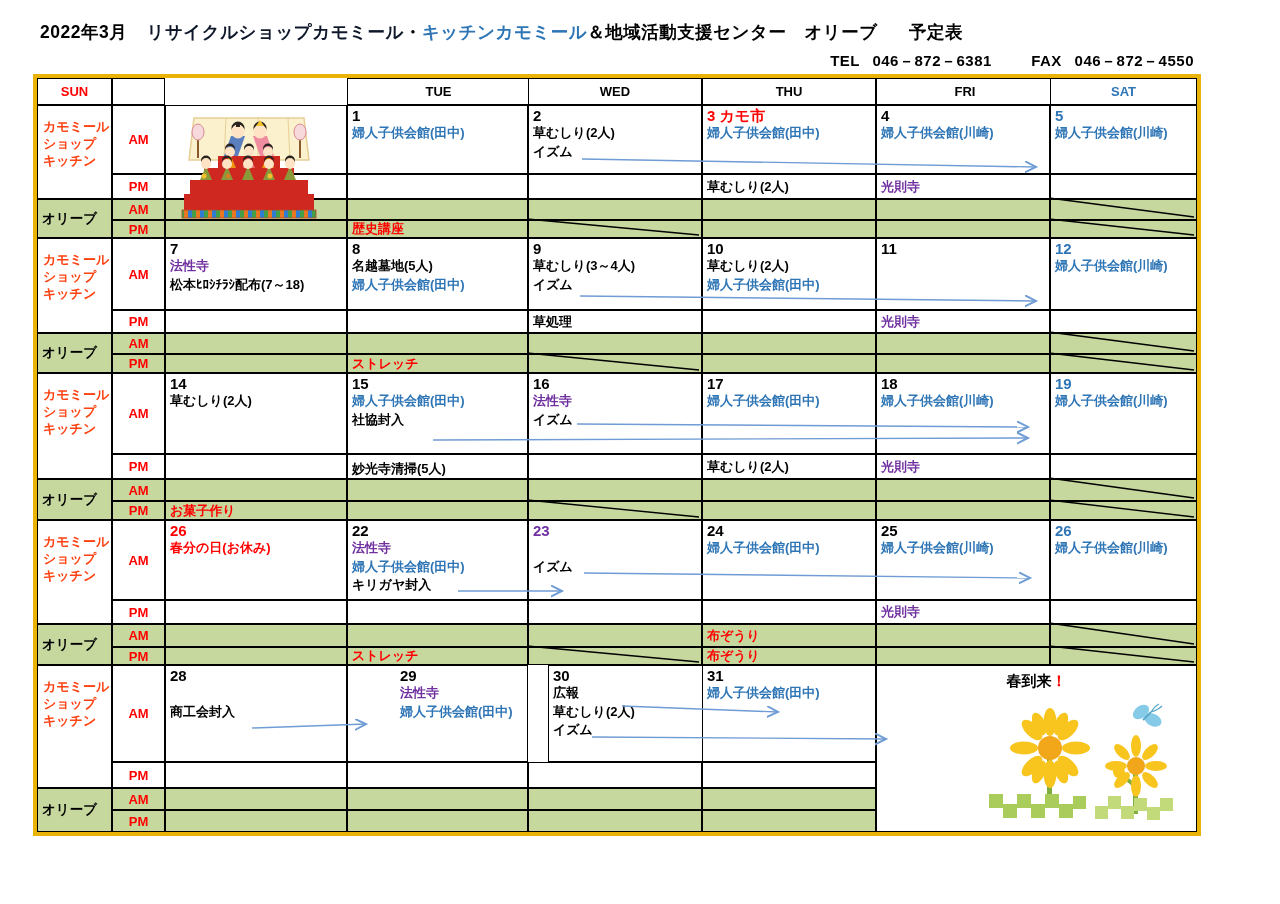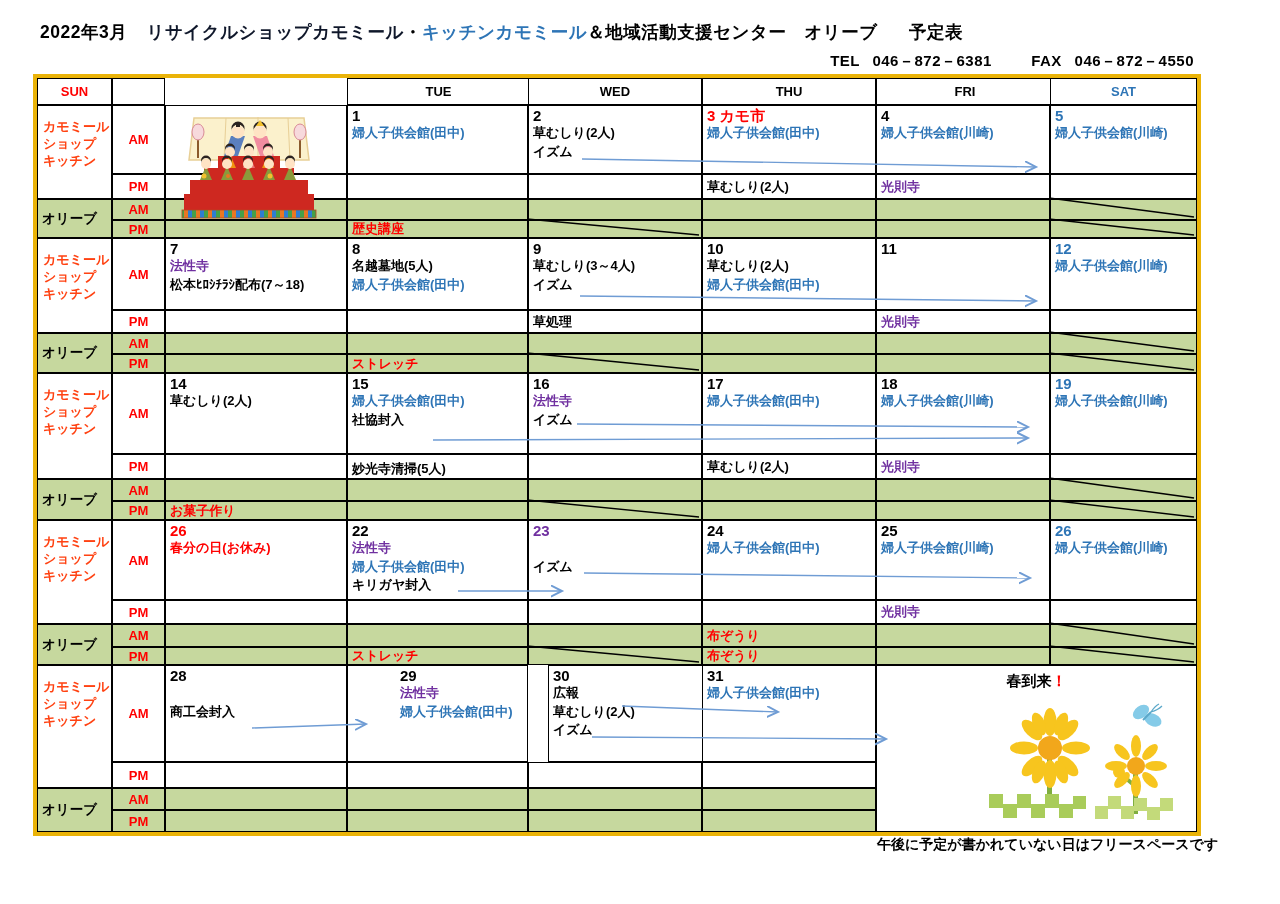--- a/index.html
+++ b/index.html
@@ -502,14 +502,13 @@
         <line x1="1049" y1="353" x2="1194" y2="370" stroke="#000" stroke-width="1.4"></line>
         <line x1="527" y1="500" x2="699" y2="517" stroke="#000" stroke-width="1.4"></line>
         <line x1="1049" y1="478" x2="1194" y2="498" stroke="#000" stroke-width="1.4"></line>
         <line x1="1049" y1="500" x2="1194" y2="517" stroke="#000" stroke-width="1.4"></line>
         <line x1="527" y1="646" x2="699" y2="662" stroke="#000" stroke-width="1.4"></line>
         <line x1="1049" y1="623" x2="1194" y2="644" stroke="#000" stroke-width="1.4"></line>
         <line x1="1049" y1="646" x2="1194" y2="662" stroke="#000" stroke-width="1.4"></line>
       </g>
   </svg>
 
-  <div class="footer">午後に予定が書かれていない日はフリースペースです</div>
 </div>
 
 </body></html>

